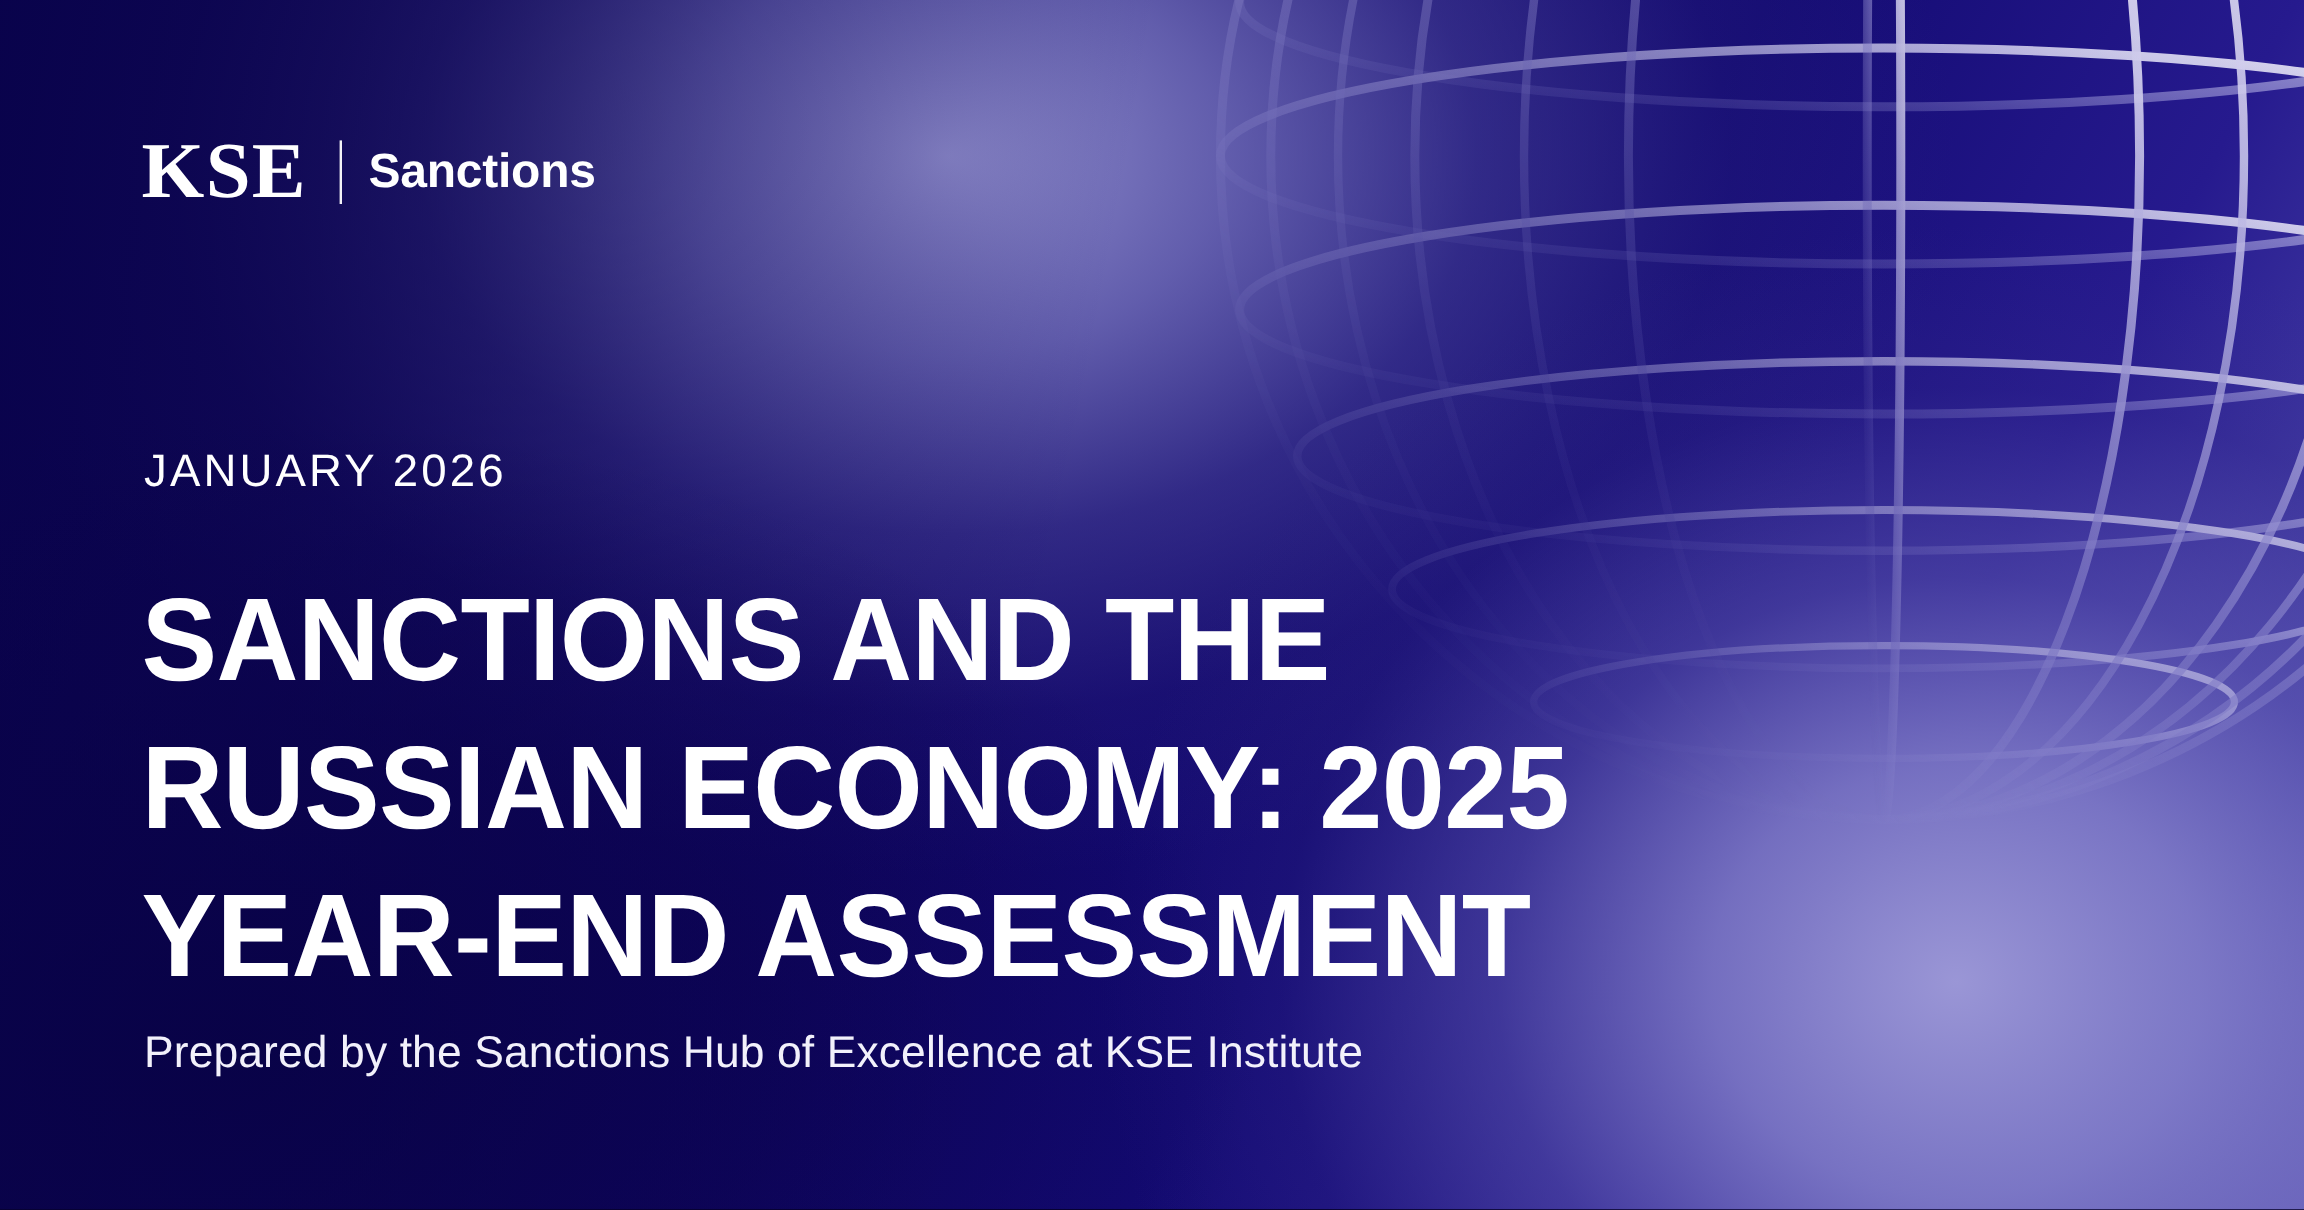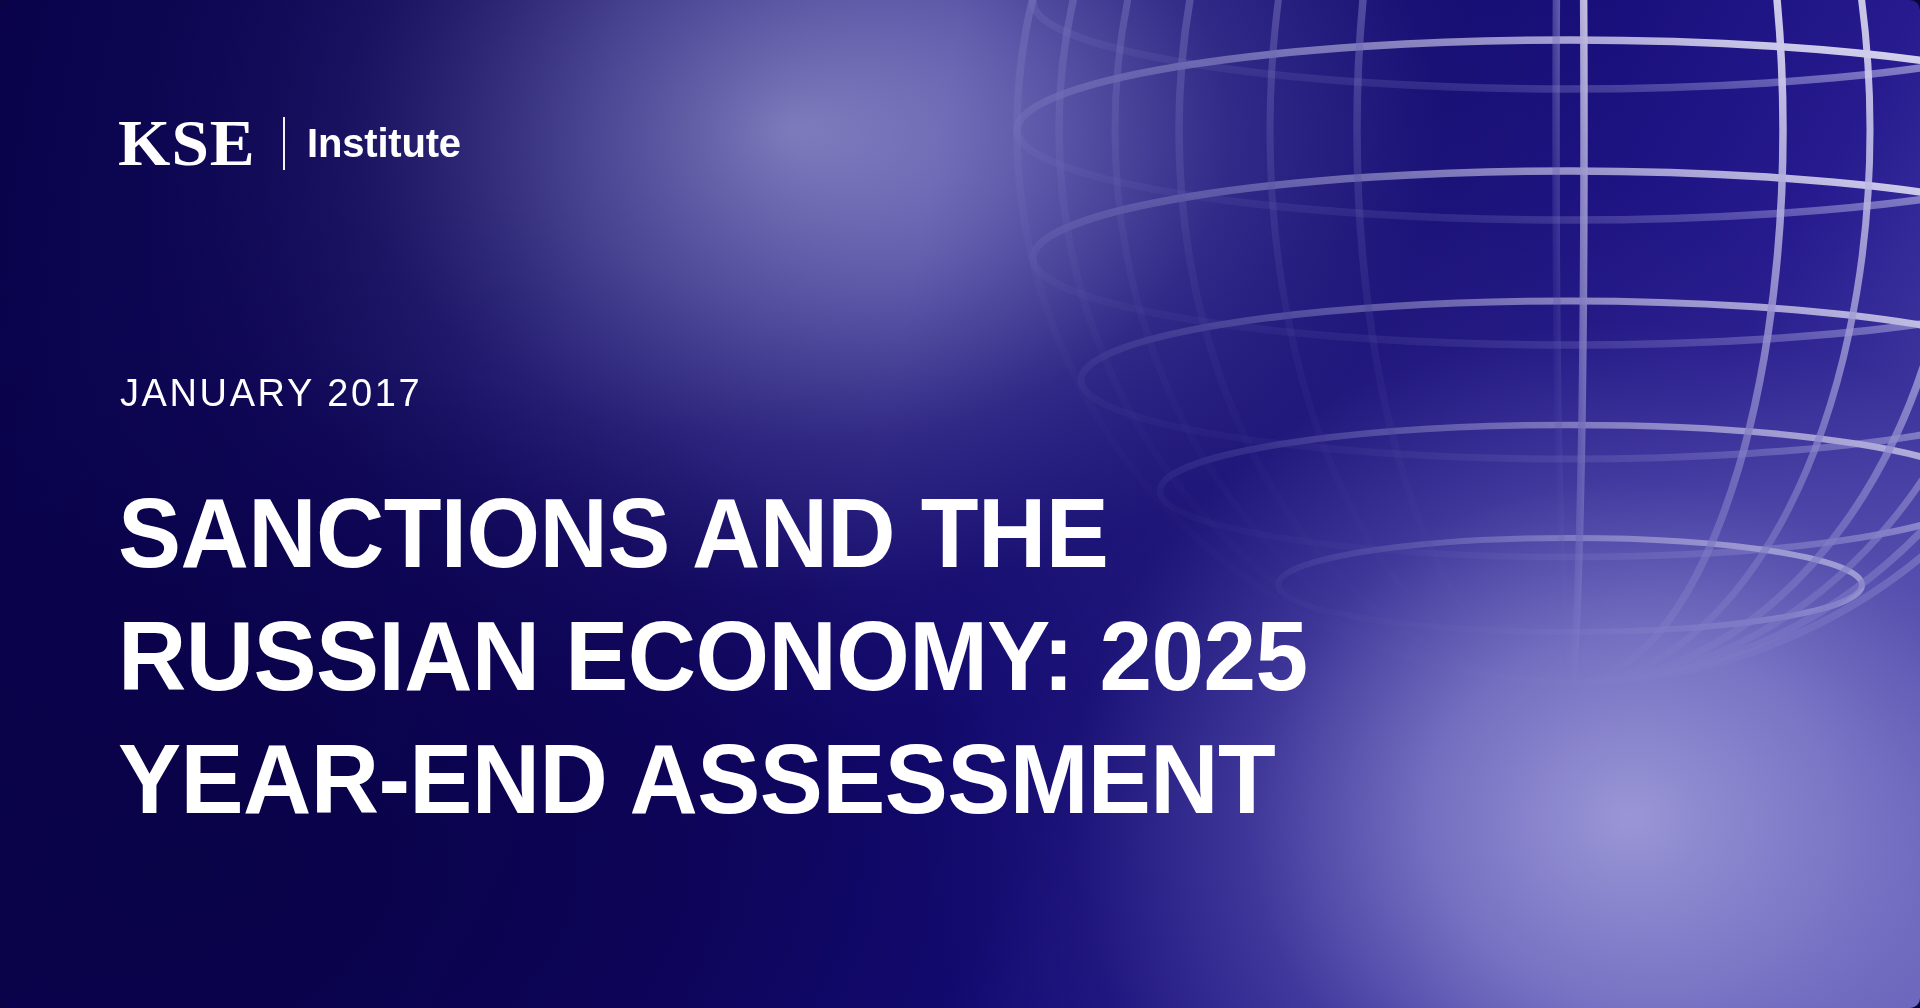--- a/index.html
+++ b/index.html
@@ -15,21 +15,20 @@
     font-family: "Liberation Sans", "DejaVu Sans", sans-serif;
   }
 
   #cover {
     position: relative;
     width: 1920px;
     height: 1008px;
     overflow: hidden;
     background-color: #000000;
     isolation: isolate;
-    border-radius: 10px;
   }
 
   
   .bg-base {
     position: absolute;
     inset: 0;
     background:
       linear-gradient(118deg,
         #130a5e 0%,
         #130a63 22%,
@@ -268,26 +267,27 @@
         </g>
       </g>
     </svg>
   </div>
 
   <div class="content">
 
     <div class="logo">
       <span class="logo-kse">KSE</span>
       <span class="logo-divider"></span>
-      <span class="logo-institute">Institute</span>
+      <span class="logo-institute">Sanctions</span>
     </div>
 
-    <div class="kicker">JANUARY 2017</div>
+    <div class="kicker">JANUARY 2026</div>
 
     <h1 class="title">
       <span class="tline">SANCTIONS AND THE</span>
       <span class="tline">RUSSIAN ECONOMY: 2025</span>
       <span class="tline">YEAR-END ASSESSMENT</span>
     </h1>
 
+    <div class="subtitle">Prepared by the Sanctions Hub of Excellence at KSE Institute</div>
 
   </div>
 </div>
 
 </body></html>

